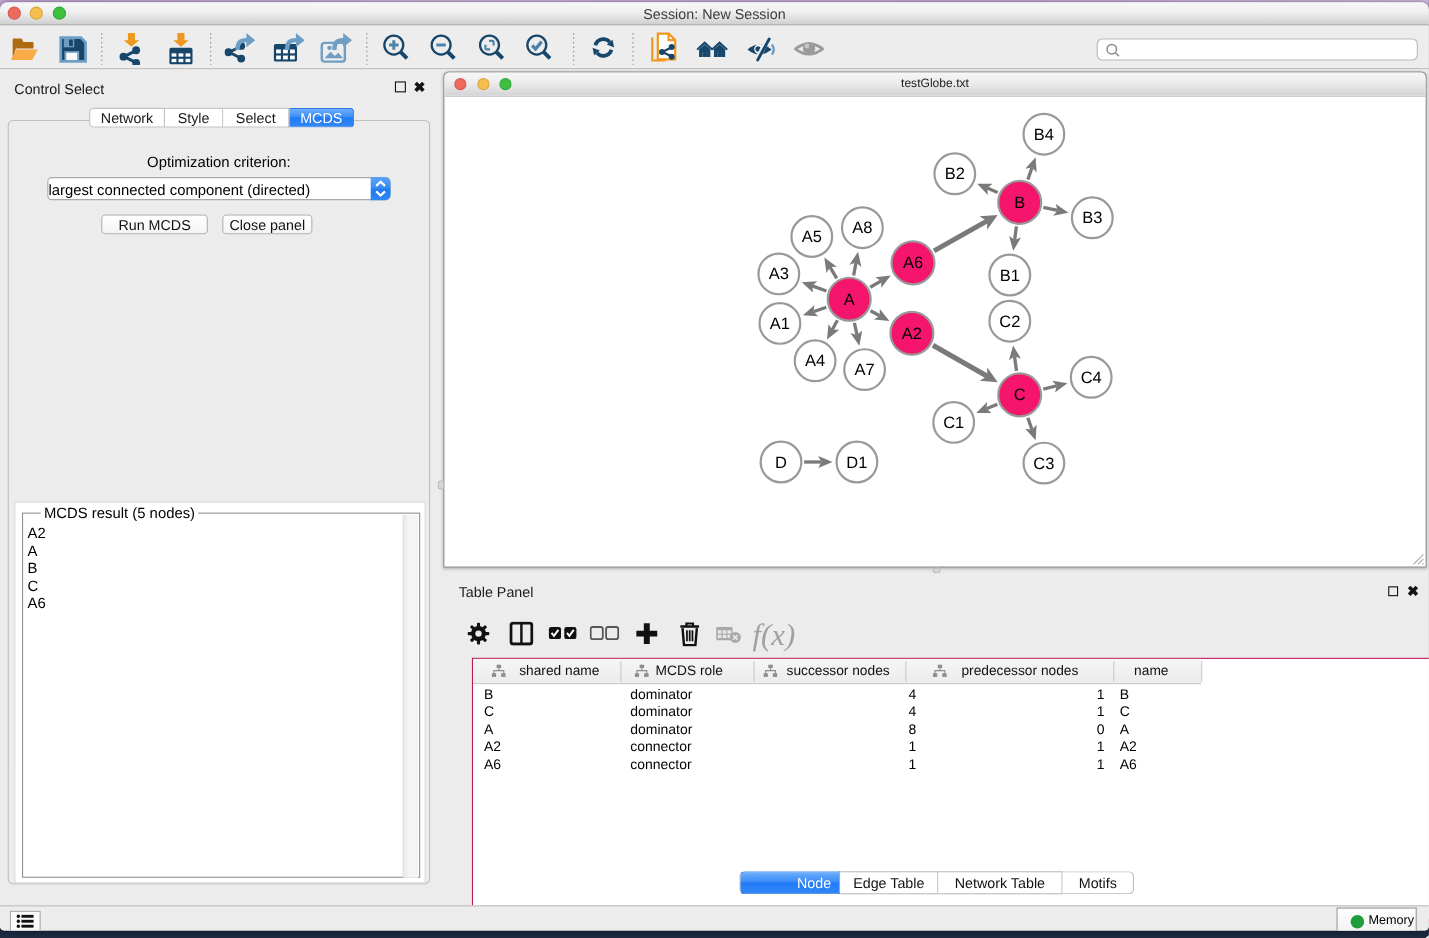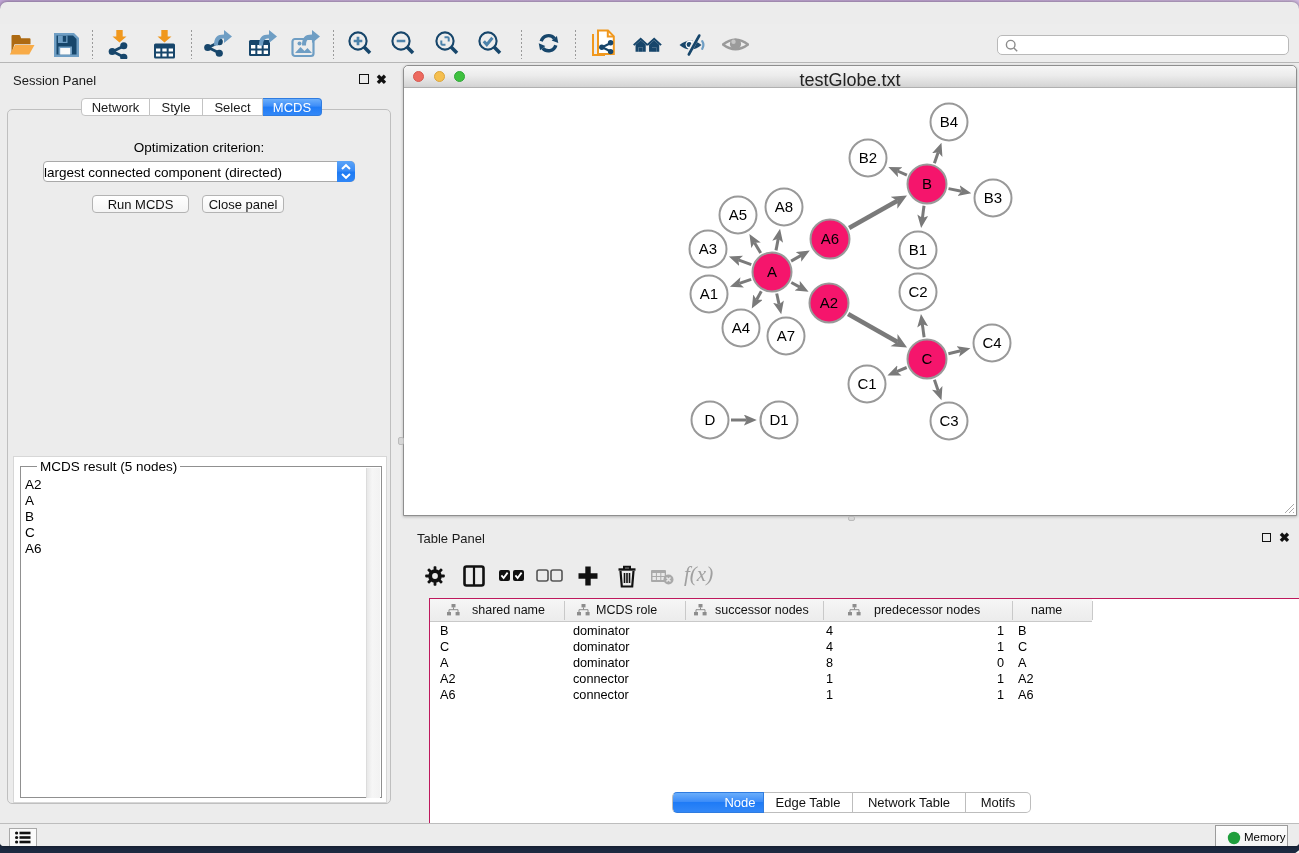--- a/index.html
+++ b/index.html
@@ -22,36 +22,42 @@
 #cptabs{position:absolute;left:81px;top:35px;width:241px;height:18px;z-index:5;}
 #cpbox{position:absolute;left:7px;top:46px;width:384px;height:695px;border:1px solid #bfbfbf;border-radius:5px;background:#ececec;}
 .btn{position:absolute;background:linear-gradient(#ffffff,#f4f4f4);border:1px solid #b3b3b3;border-radius:4px;font-size:13px;color:#111;text-align:center;}
 #mcdslist{position:absolute;left:5px;top:346px;width:374px;height:347px;background:#fff;border:1px solid #d7d7d7;}
 #fieldset{position:absolute;left:6px;top:9px;width:362px;height:332px;border:1px solid #909090;}
 #fieldset .lab{position:absolute;left:16px;top:-8px;background:#fff;padding:0 3px;font-size:13.5px;color:#000;}
 #fieldset .items{position:absolute;left:4px;top:10px;font-size:13.5px;color:#000;line-height:16px;}
 #fsscroll{position:absolute;right:1px;top:1px;width:14px;height:330px;background:linear-gradient(90deg,#e8e8e8,#f6f6f6 40%,#f2f2f2);border-left:1px solid #dcdcdc;}
 #netwin{position:absolute;left:403px;top:2px;width:894px;height:451px;background:#fff;border:1px solid #8e8e8e;border-radius:5px 5px 0 0;box-shadow:0 1px 3px rgba(0,0,0,.25);}
 #nettitle{position:absolute;left:0;top:0;width:100%;height:22px;background:linear-gradient(#f6f6f6,#ececec 45%,#d8d8d8 90%,#d2d2d2);border-bottom:1px solid #b0b0b0;border-radius:5px 5px 0 0;}
-#nettitle .t{position:absolute;top:4px;width:100%;text-align:center;font-size:18px;color:#222;}
+#nettitle .t{position:absolute;top:4px;width:100%;text-align:center;font-size:11px;color:#222;}
 #tphead{position:absolute;left:407px;top:458px;width:888px;}
 #tptools{position:absolute;left:411px;top:495px;width:884px;height:36px;}
 #tbl{position:absolute;left:415px;top:535px;width:877px;height:239px;background:#fff;border:1px solid #be185d;margin-left:14px;}
 #tblhead{position:absolute;left:0;top:0;width:662px;height:23px;background:linear-gradient(#f6f6f6,#ececec);border-bottom:1px solid #c9c9c9;}
 .hsep{position:absolute;top:2px;width:1px;height:19px;background:#c9c9c9;}
 .hcell{position:absolute;top:4px;font-size:12.5px;color:#111;}
 .trow{position:absolute;font-size:12.7px;color:#000;height:16px;line-height:16px;}
 #btabs{position:absolute;left:672px;top:729px;height:21px;}
 .btab{position:relative;float:left;height:21px;background:#fff;border:1px solid #bdbdbd;border-left:none;font-size:13px;color:#111;text-align:center;line-height:20px;}
 .btab.tabsel{background:linear-gradient(#6baefb,#3d8df8 45%,#1f7bf6 50%,#3287f7);color:#fff;border-color:#2f7ce0;}
 #memBtn{position:absolute;right:11px;top:1px;width:73px;height:23px;background:linear-gradient(#fdfdfd,#f3f3f3);border:1px solid #9c9c9c;font-size:11.5px;color:#000;}
 #listBtn{position:absolute;left:9px;top:4px;width:28px;height:19px;background:#fafafa;border:1px solid #a9a9a9;}
 </style></head><body>
 <div id="deskTop"></div>
 <div id="win">
+    <div id="titlebar">
+      <div class="tl" style="left:7px;top:4px;width:12px;height:12px;background:#ed6a5f;border:1px solid #d65952"></div>
+      <div class="tl" style="left:27px;top:4px;width:12px;height:12px;background:#f5bf4f;border:1px solid #dba63c"></div>
+      <div class="tl" style="left:48px;top:4px;width:12px;height:12px;background:#3fc13f;border:1px solid #2fa83a"></div>
+      <div class="t">Session: New Session</div>
+    </div>
     <div id="toolbar">
       <svg class="tbi" style="left:8px;top:7px" width="27" height="26" viewBox="0 0 27 26">
         <path d="M3.5,5 q0,-1 1,-1 h6.5 q1,0 1.3,1 l0.8,2.2 h8.4 q1,0 1,1 v5 H6.5 L3.5,22.5 z" fill="#ad6a12"></path>
         <path d="M7,14 H26.5 L21.2,23.6 H1.8 z" fill="#f8ab47"></path>
       </svg>
       <svg class="tbi" style="left:52px;top:6px" width="28" height="28" viewBox="0 0 28 28">
         <g>
           <path d="M2,3 h20 l5,5 v19 H2 z" fill="#6f9ec4"></path>
           <path d="M4.5,5.5 h16.5 l3.5,3.5 v15.5 H4.5 z" fill="#17466b"></path>
           <rect x="6" y="5.5" width="9.5" height="7.5" fill="#6f9ec4"></rect>
@@ -220,21 +226,21 @@
         <svg width="16" height="16" viewBox="0 0 16 16" style="position:absolute;left:6px;top:2px">
           <g stroke="#8c8c8c" stroke-width="1.4" fill="none">
             <circle cx="6.7" cy="6.7" r="4.3"></circle>
             <line x1="9.9" y1="9.9" x2="13.2" y2="13.2"></line>
           </g>
         </svg>
       </div>
     </div>
     <div id="main">
       <div id="cp" style="position:absolute;left:0;top:0;width:392px;height:760px">
-        <div class="panhead" style="position:absolute;left:13px;top:10px">Session Panel</div>
+        <div class="panhead" style="position:absolute;left:13px;top:10px">Control Select</div>
         <div class="fbtn" style="left:359px;top:11px"></div>
         <div class="xbtn" style="left:376px;top:11px">✖</div>
         <div id="cptabs">
           <div class="tab" style="left:0px;width:69px;border-left:1px solid #c3c3c3;border-radius:4px 0 0 4px;line-height:17px">Network</div>
           <div class="tab" style="left:69px;width:53px;line-height:17px">Style</div>
           <div class="tab" style="left:122px;width:60px;line-height:17px">Select</div>
           <div class="tab tabsel" style="left:182px;width:59px;border-radius:0 4px 4px 0;line-height:17px">MCDS</div>
         </div>
         <div id="cpbox">
           <div style="position:absolute;left:0;top:30px;width:100%;text-align:center;font-size:13.5px;color:#000">Optimization criterion:</div>
@@ -401,21 +407,21 @@
             <rect x="1.5" y="4" width="3.4" height="3"></rect>
             <rect x="5.9" y="4" width="3.4" height="3"></rect>
             <rect x="10.3" y="4" width="3.4" height="3"></rect>
             <rect x="1.5" y="8" width="3.4" height="3"></rect>
             <rect x="5.9" y="8" width="3.4" height="3"></rect>
             <rect x="10.3" y="8" width="3.4" height="3"></rect>
           </g>
           <circle cx="17.5" cy="10.5" r="5" fill="#a9a9a9"></circle>
           <path d="M15.5,8.5 l4,4 M19.5,8.5 l-4,4" stroke="#e8e8e8" stroke-width="1.6"></path>
         </svg>
-        <div style="position:absolute;left:273px;top:4px;font-family:'Liberation Serif',serif;font-style:italic;font-size:21px;color:#a0a0a0">f(x)</div>
+        <div style="position:absolute;left:273px;top:4px;font-family:'Liberation Serif',serif;font-style:italic;font-size:28px;color:#a0a0a0">f(x)</div>
       </div>
       <div id="tbl">
         <div id="tblhead">
           <div class="hsep" style="left:134px"></div>
           <div class="hsep" style="left:255px"></div>
           <div class="hsep" style="left:393px"></div>
           <div class="hsep" style="left:582px"></div>
           <div class="hsep" style="left:662px"></div>
           <svg width="13" height="12" viewBox="0 0 13 12" style="position:absolute;left:17px;top:5px">
             <g fill="#8d8d8d">

